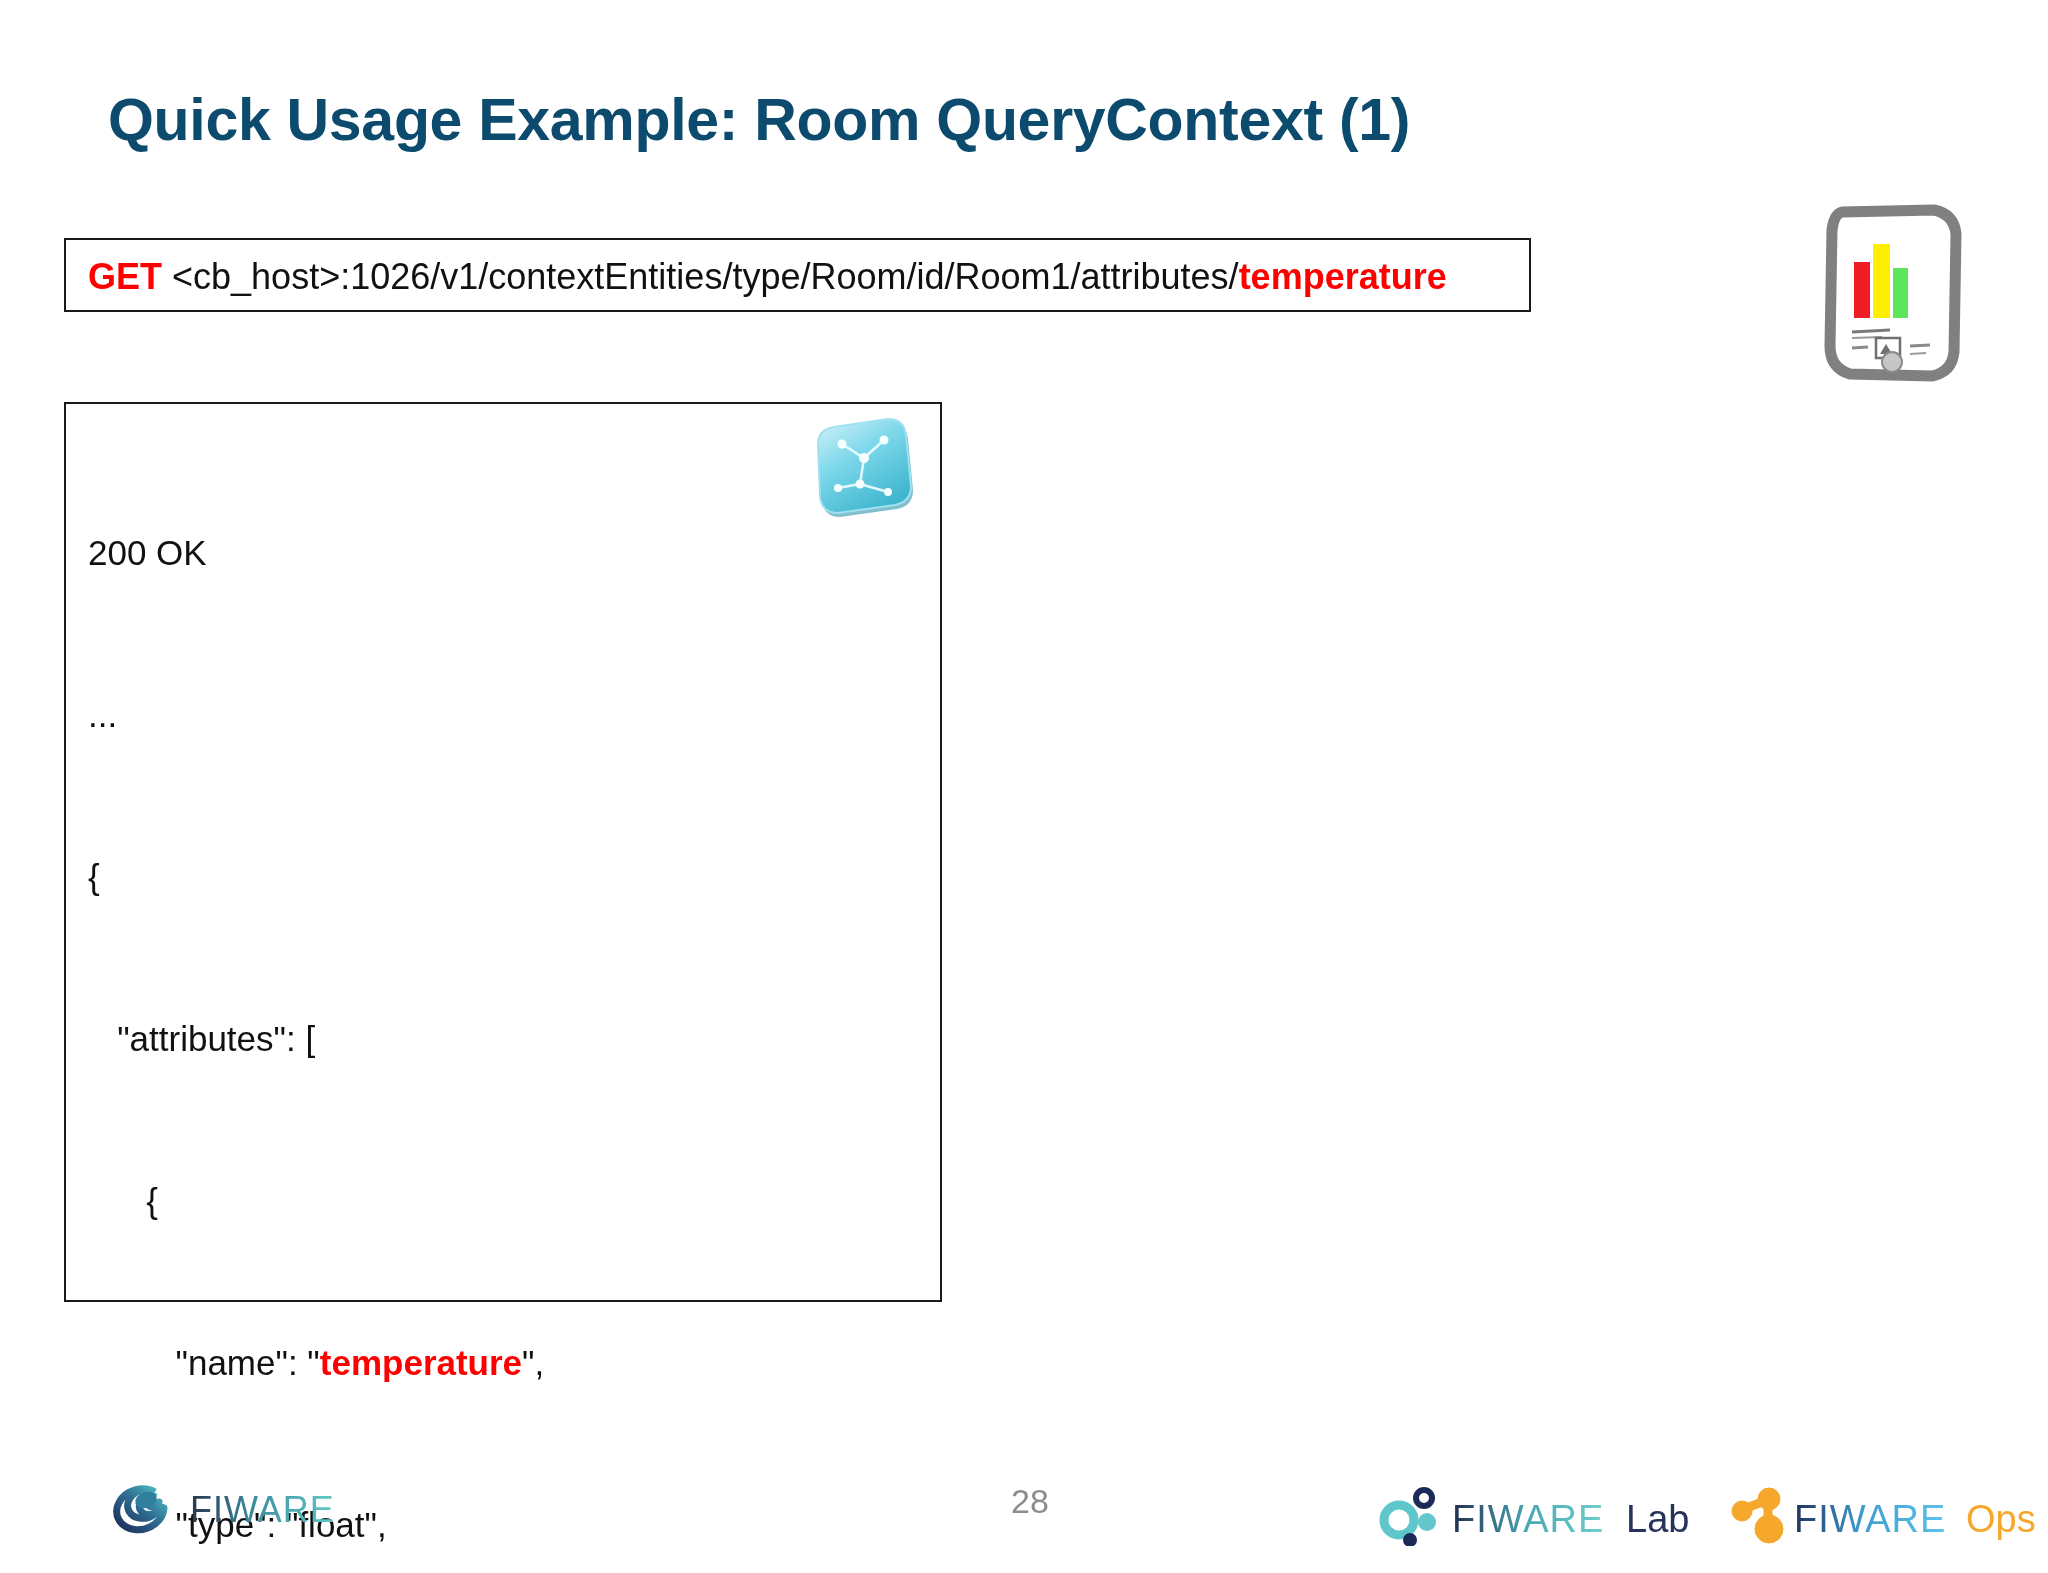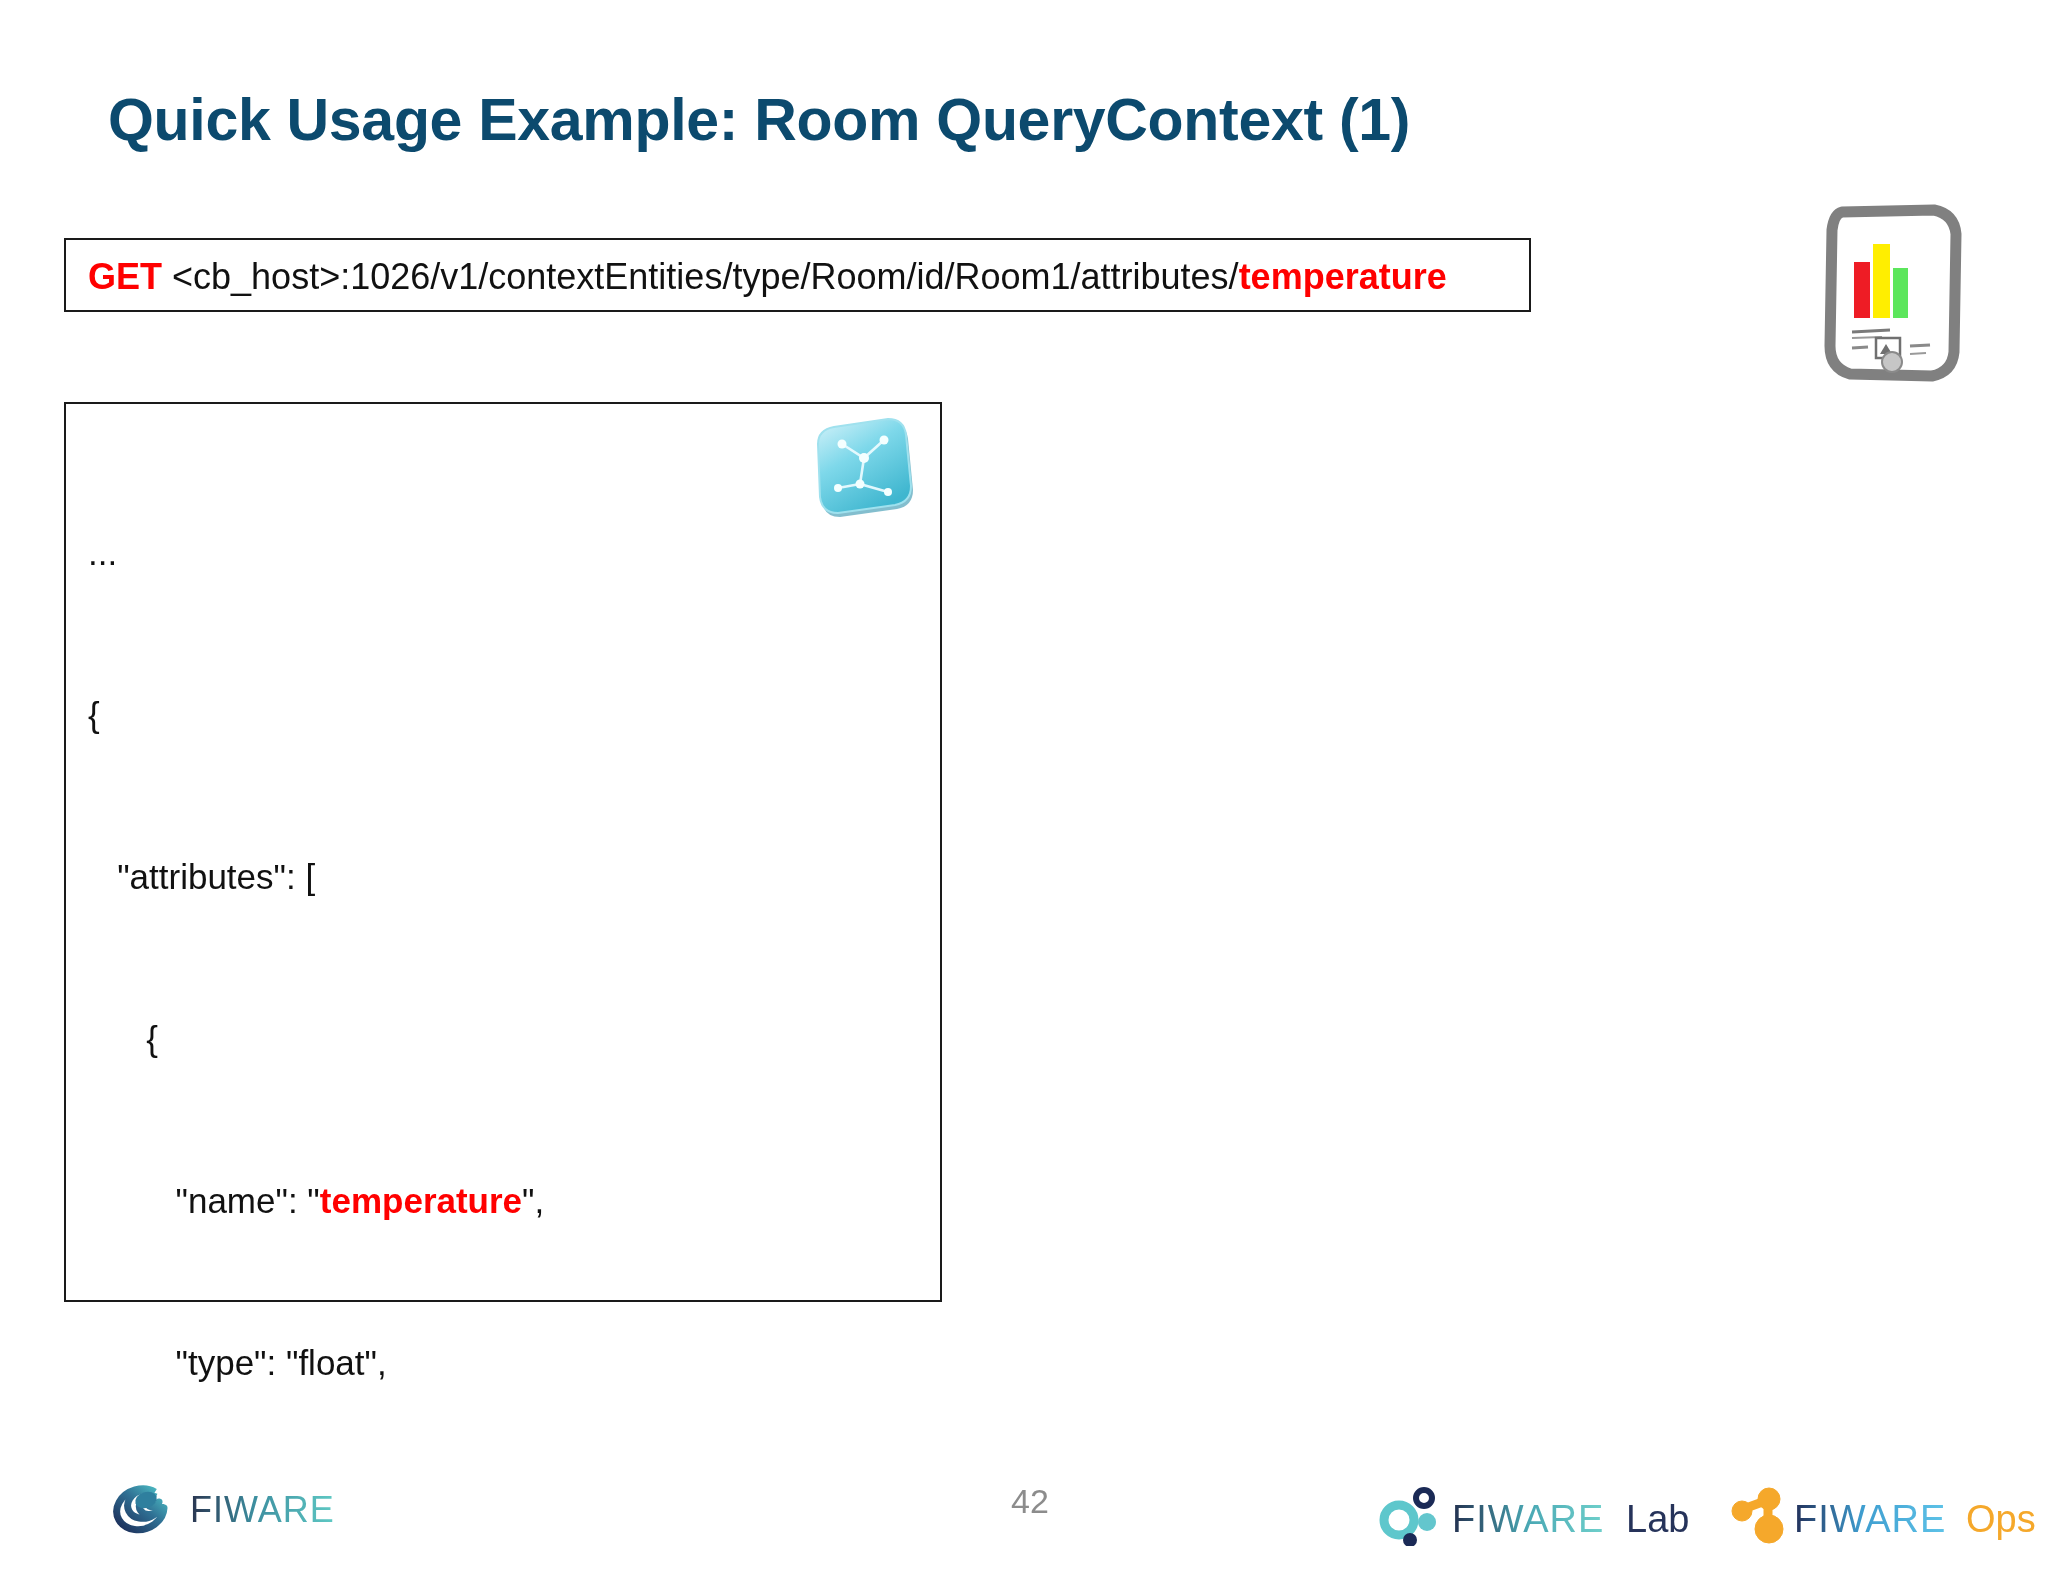--- a/index.html
+++ b/index.html
@@ -194,20 +194,21 @@
         <circle cx="78" cy="26" r="4.5"></circle>
         <circle cx="58" cy="44" r="5"></circle>
         <circle cx="54" cy="70" r="4.5"></circle>
         <circle cx="82" cy="78" r="4"></circle>
         <circle cx="32" cy="74" r="4"></circle>
       </g>
     </svg>
   </div>
 
   <div id="response-code">
+    <span class="code-line">200 OK</span>
     <span class="code-line">...</span>
     <span class="code-line">{</span>
     <span class="code-line">   "attributes": [</span>
     <span class="code-line">      {</span>
     <span class="code-line"><span>         "name": "</span><span class="hl">temperature</span><span>",</span></span>
     <span class="code-line">         "type": "float",</span>
     
     
     
     
@@ -235,21 +236,21 @@
 
     <g>
       <path d="M52 30 a24 20 -18 1 1 -9 -16 a17 14 -18 1 0 6 12 a11 9 -18 1 1 -5 -7 a6 5 -18 1 0 3 5" fill="none" stroke="url(#swirl)" stroke-width="7" stroke-linecap="round"></path>
       <ellipse cx="34" cy="22" rx="11" ry="8" transform="rotate(-18 34 22)" fill="#2f7f9e"></ellipse>
     </g>
 
     <text x="78" y="44" font-family="&quot;Liberation Sans&quot;, sans-serif" font-size="36" letter-spacing="1" fill="url(#wordgrad)">FIWARE</text>
   </svg>
 </div>
 
-<div id="page-number">42</div>
+<div id="page-number">28</div>
 
 <div id="footer-fiware-lab-logo">
   <svg class="logo-svg" viewBox="0 0 330 62" xmlns="http://www.w3.org/2000/svg">
     <defs>
       <linearGradient id="labgrad" x1="0" y1="0" x2="1" y2="0">
         <stop offset="0%" stop-color="#23304f"></stop>
         <stop offset="50%" stop-color="#4aa8b4"></stop>
         <stop offset="100%" stop-color="#6fd0cb"></stop>
       </linearGradient>
     </defs>

